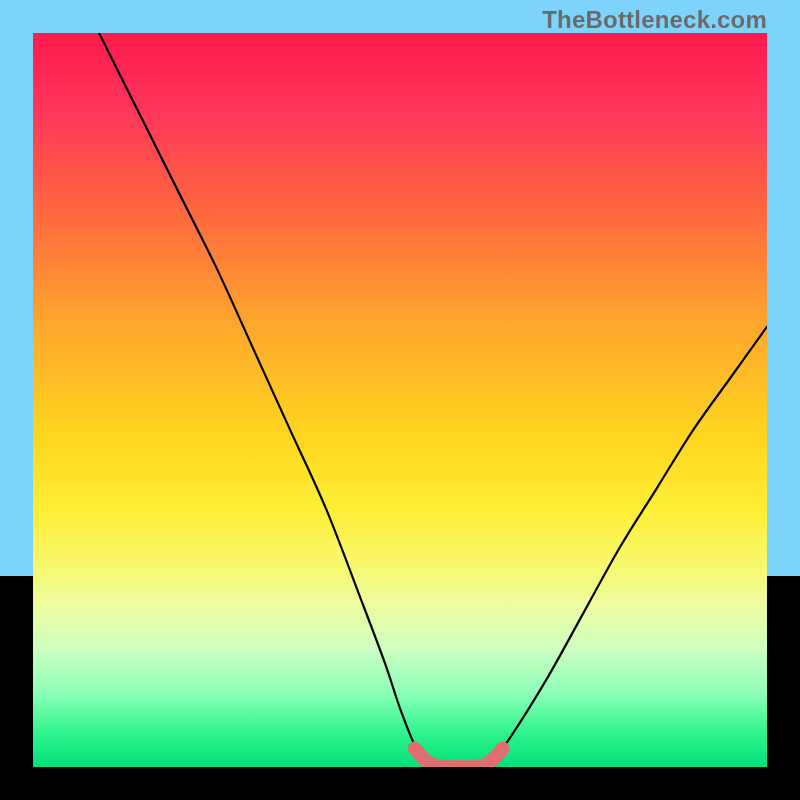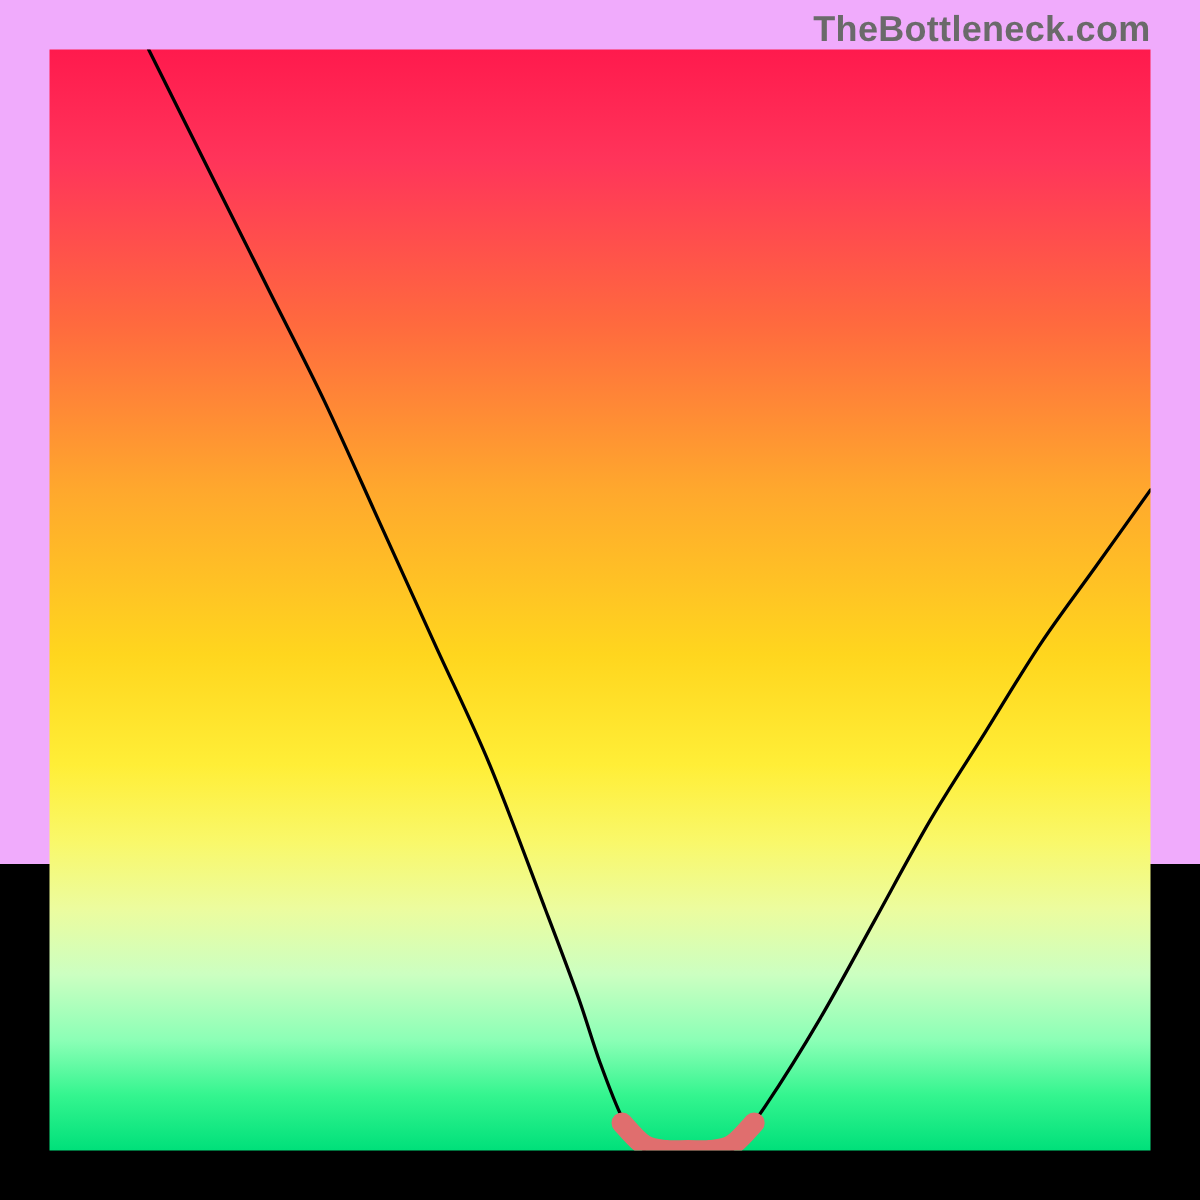--- a/index.html
+++ b/index.html
@@ -9,21 +9,21 @@
     height: 800px;
     background: #000;
     overflow: hidden;
   }
   .frame {
     position: absolute;
     top: 0;
     left: 0;
     width: 800px;
     height: 576px;
-    background: #f0abfc;
+    background: #7dd3fc;
   }
   .plot-area {
     position: absolute;
     top: 33px;
     left: 33px;
     width: 734px;
     height: 734px;
     background: linear-gradient(to bottom,
       #ff1a4d 0%,
       #ff345a 10%,

